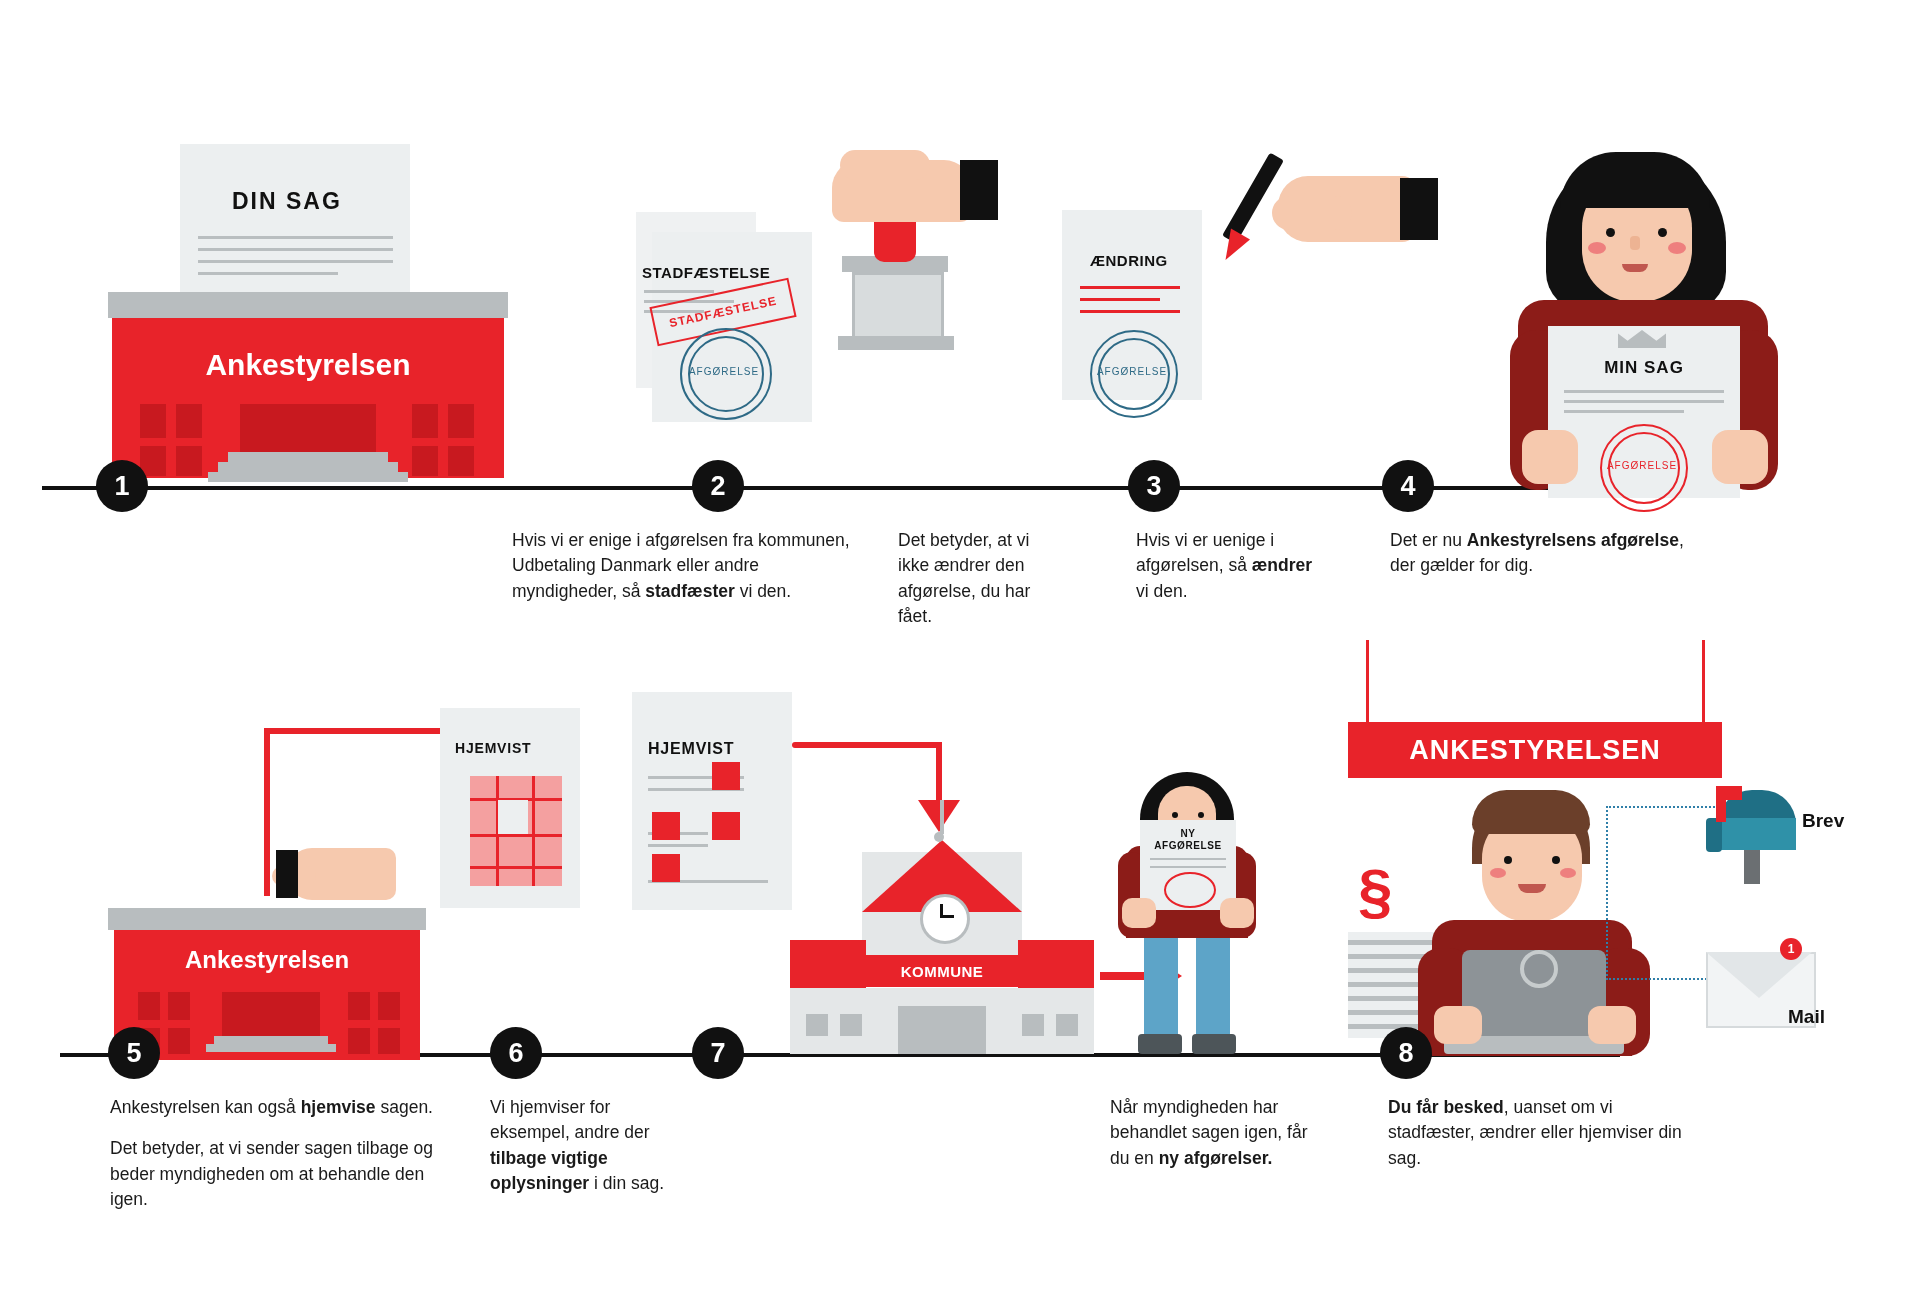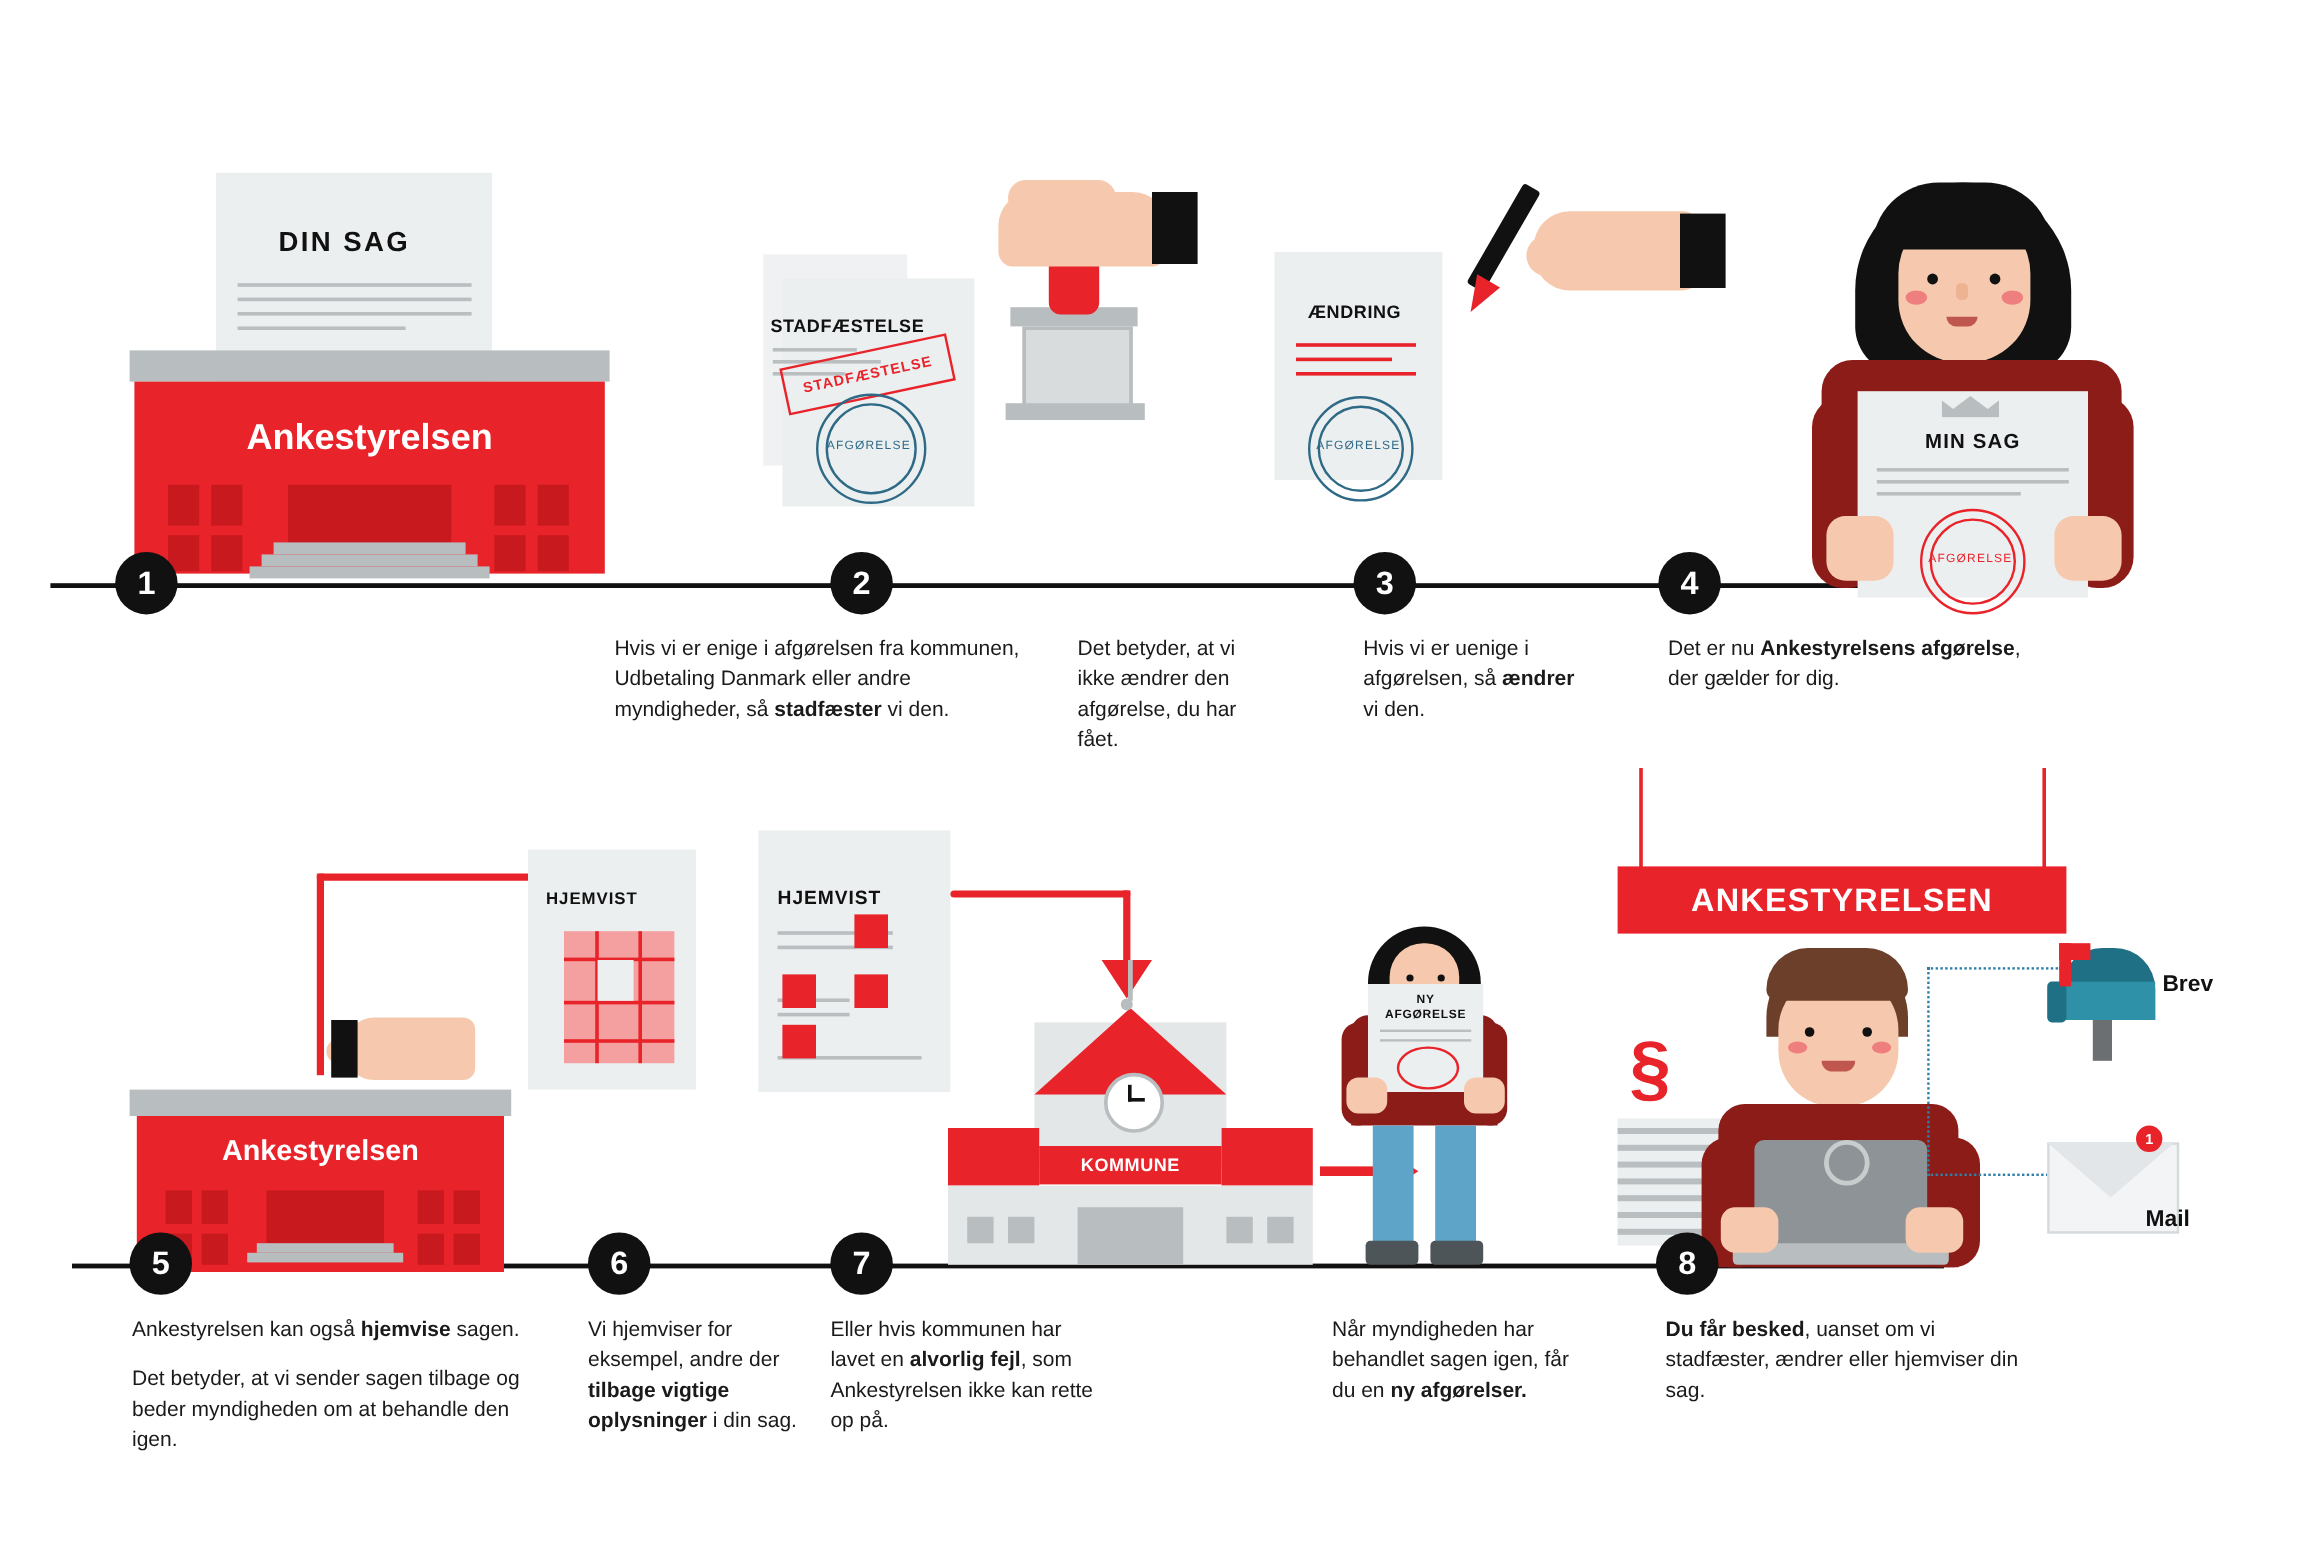--- a/index.html
+++ b/index.html
@@ -291,23 +291,20 @@
     <div style="position:absolute;left:940px;top:915px;width:14px;height:3px;background:#111;"></div>
     <div style="position:absolute;left:934px;top:832px;width:10px;height:10px;border-radius:50%;background:#b8bdbf;"></div>
     <div style="position:absolute;left:940px;top:800px;width:4px;height:34px;background:#b8bdbf;"></div>
     <div style="position:absolute;left:806px;top:1014px;width:22px;height:22px;background:#b8bdbf;"></div>
     <div style="position:absolute;left:840px;top:1014px;width:22px;height:22px;background:#b8bdbf;"></div>
     <div style="position:absolute;left:1022px;top:1014px;width:22px;height:22px;background:#b8bdbf;"></div>
     <div style="position:absolute;left:1056px;top:1014px;width:22px;height:22px;background:#b8bdbf;"></div>
     <div style="position:absolute;left:898px;top:1006px;width:88px;height:48px;background:#b8bdbf;"></div>
   </div>
   <div class="bullet" style="left:692px;top:1027px;">7</div>
-  <div class="cap" style="left:692px;top:1095px;width:230px;">
-    <p><span>Eller hvis kommunen har lavet en </span><b>alvorlig fejl</b><span>, som Ankestyrelsen ikke kan rette op på.</span></p>
-  </div>
 
   <div>
     <div style="position:absolute;left:1100px;top:972px;width:66px;height:8px;background:#e8232a;"></div>
     <div style="position:absolute;left:1160px;top:962px;width:0;height:0;border-top:14px solid transparent;border-bottom:14px solid transparent;border-left:22px solid #e8232a;"></div>
 
     <div class="hair" style="left:1140px;top:772px;width:94px;height:86px;border-radius:47px 47px 24px 24px;"></div>
     <div class="face" style="left:1158px;top:786px;width:58px;height:66px;border-radius:28px;"></div>
     <div class="eye" style="left:1172px;top:812px;width:6px;height:6px;"></div>
     <div class="eye" style="left:1198px;top:812px;width:6px;height:6px;"></div>
     <div class="cheek" style="left:1163px;top:820px;width:11px;height:7px;"></div>

